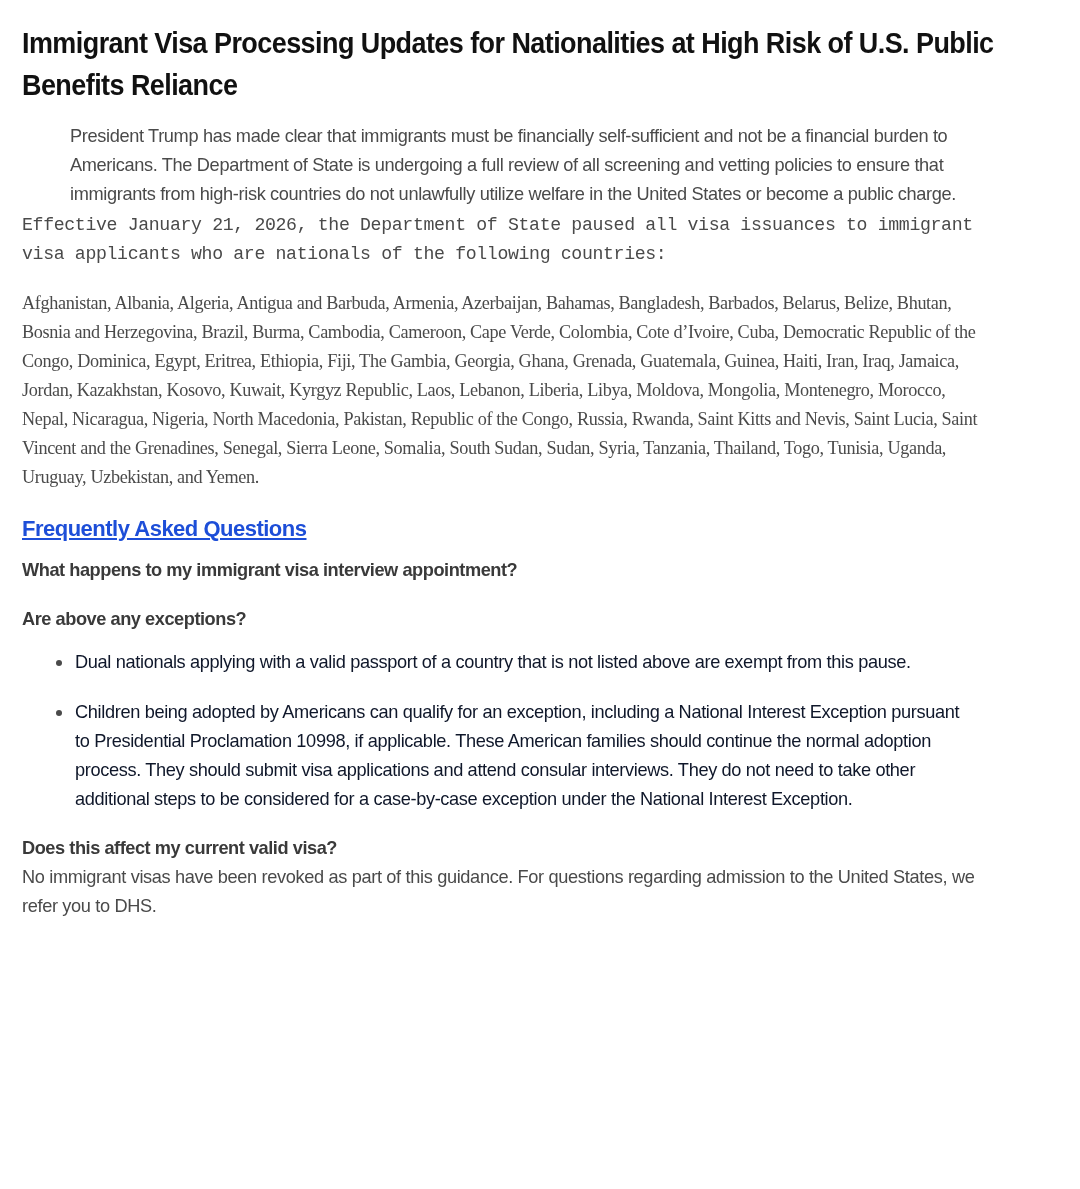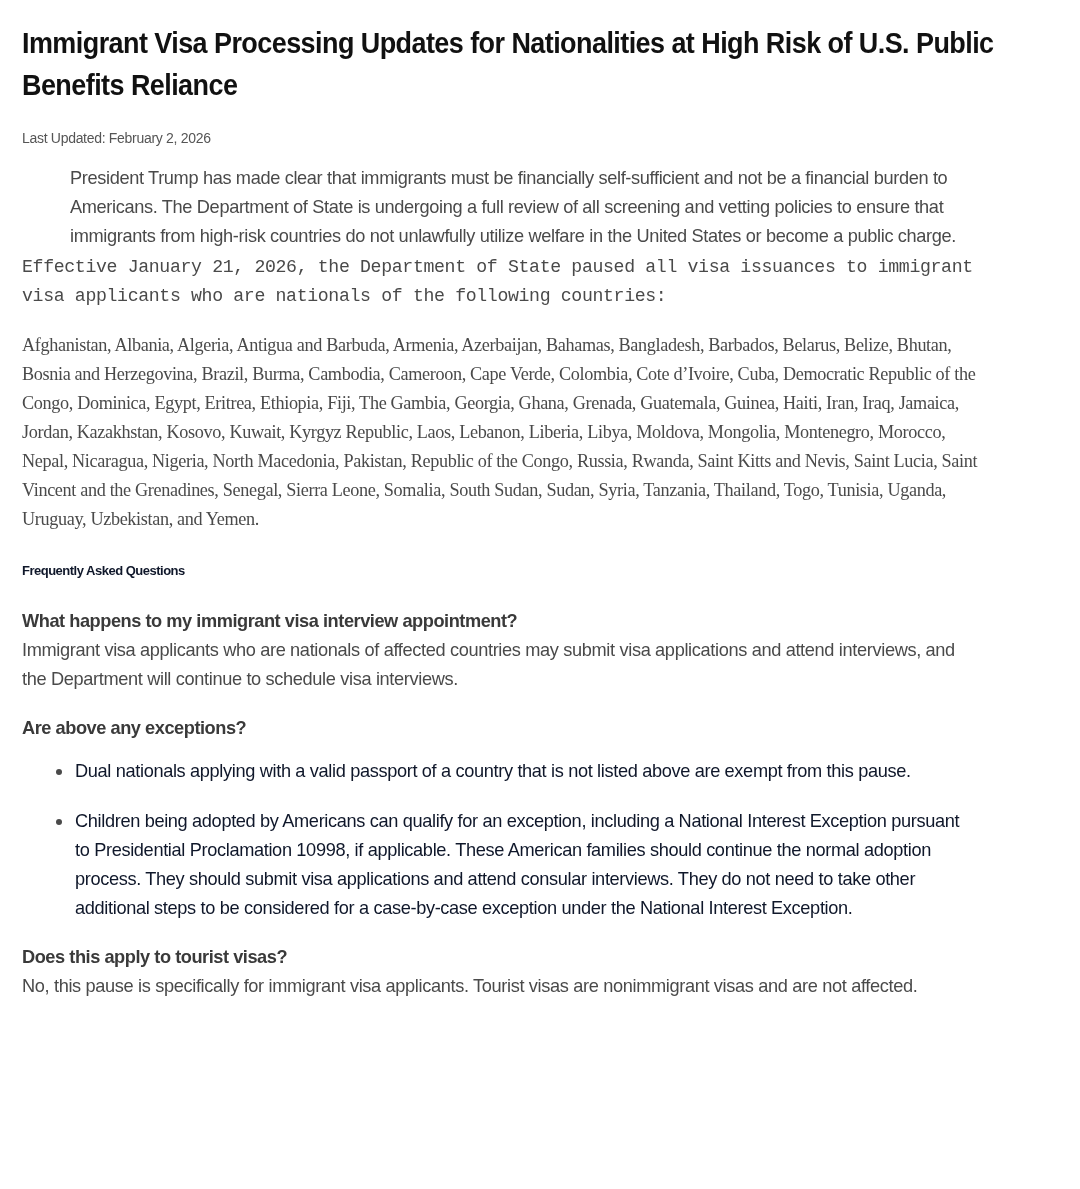--- a/index.html
+++ b/index.html
@@ -43,36 +43,37 @@
       line-height: 29px;
       color: #4a4a4a;
       margin: 0;
       letter-spacing: -0.35px;
     }
     .p1 { margin-top: 16px; margin-left: 48px; }
     .p2 { margin-top: 2px; font-family: Liberation Mono, monospace; }
     .p3 { margin-top: 20px; font-family: Liberation Serif, serif; }
     .faq-heading {
       margin-top: 22px;
-      font-size: 13px;
+      font-size: 22px;
       font-weight: bold;
-      color: #0f172a;
+      color: #1d4ed8;
+      text-decoration: underline;
       letter-spacing: -0.5px;
       line-height: 30px;
       display: inline-block;
     }
     .q {
       font-weight: bold;
       font-size: 18.2px;
       color: #3a3a3a;
       letter-spacing: -0.45px;
       line-height: 29px;
     }
     .faq-block { margin-top: 20px; }
-    .faq-block.first { margin-top: 21px; }
+    .faq-block.first { margin-top: 12px; }
     ul.exceptions {
       margin: 14px 0 0 0;
       padding: 0 0 0 53px;
       list-style: none;
     }
     ul.exceptions li {
       position: relative;
       font-size: 18.2px;
       line-height: 29px;
       letter-spacing: -0.35px;
@@ -89,45 +90,43 @@
       background: #4a4a4a;
     }
     ul.exceptions li:last-child { margin-bottom: 12px; }
     .after-list { margin-top: 20px; }
   </style>
 </head>
 <body>
 
 <div class="page">
   <h1>Immigrant Visa Processing Updates for Nationalities at High Risk of U.S. Public Benefits Reliance</h1>
-  <div class="updated">Last Updated: February 2, 2026</div>
 
   <p class="p1">President Trump has made clear that immigrants must be financially self-sufficient and not be a financial burden to Americans.  The Department of State is undergoing a full review of all screening and vetting policies to ensure that immigrants from high-risk countries do not unlawfully utilize welfare in the United States or become a public charge.</p>
   <p class="p2">Effective January 21, 2026, the Department of State paused all visa issuances to immigrant visa applicants who are nationals of the following countries:</p>
   <p class="p3">Afghanistan, Albania, Algeria, Antigua and Barbuda, Armenia, Azerbaijan, Bahamas, Bangladesh, Barbados, Belarus, Belize, Bhutan, Bosnia and Herzegovina, Brazil, Burma, Cambodia, Cameroon, Cape Verde, Colombia, Cote d’Ivoire, Cuba, Democratic Republic of the Congo, Dominica, Egypt, Eritrea, Ethiopia, Fiji, The Gambia, Georgia, Ghana, Grenada, Guatemala, Guinea, Haiti, Iran, Iraq, Jamaica, Jordan, Kazakhstan, Kosovo, Kuwait, Kyrgyz Republic, Laos, Lebanon, Liberia, Libya, Moldova, Mongolia, Montenegro, Morocco, Nepal, Nicaragua, Nigeria, North Macedonia, Pakistan, Republic of the Congo, Russia, Rwanda, Saint Kitts and Nevis, Saint Lucia, Saint Vincent and the Grenadines, Senegal, Sierra Leone, Somalia, South Sudan, Sudan, Syria, Tanzania, Thailand, Togo, Tunisia, Uganda, Uruguay, Uzbekistan, and Yemen.</p>
 
   <div class="faq-heading">Frequently Asked Questions</div>
 
   <div class="faq-block first">
     <div class="q">What happens to my immigrant visa interview appointment?</div>
-    <div class="body-text">Immigrant visa applicants who are nationals of affected countries may submit visa applications and attend interviews, and the Department will continue to schedule visa interviews.</div>
   </div>
 
   <div class="faq-block">
     <div class="q">Are above any exceptions?</div>
     <ul class="exceptions">
       <li>
         <span class="bullet"></span>
         <span>Dual nationals applying with a valid passport of a country that is not listed above are exempt from this pause.</span>
       </li>
       <li>
         <span class="bullet"></span>
         <span>Children being adopted by Americans can qualify for an exception, including a National Interest Exception pursuant to Presidential Proclamation 10998, if applicable.  These American families should continue the normal adoption process. They should submit visa applications and attend consular interviews. They do not need to take other additional steps to be considered for a case-by-case exception under the National Interest Exception.</span>
       </li>
     </ul>
   </div>
 
+  <div class="faq-block after-list">
+    <div class="q">Does this affect my current valid visa?</div>
+    <div class="body-text">No immigrant visas have been revoked as part of this guidance.  For questions regarding admission to the United States, we refer you to DHS.</div>
+  </div>
 
-  <div class="faq-block">
-    <div class="q">Does this apply to tourist visas?</div>
-    <div class="body-text">No, this pause is specifically for immigrant visa applicants.  Tourist visas are nonimmigrant visas and are not affected.</div>
-  </div>
 </div>
 
 </body></html>

